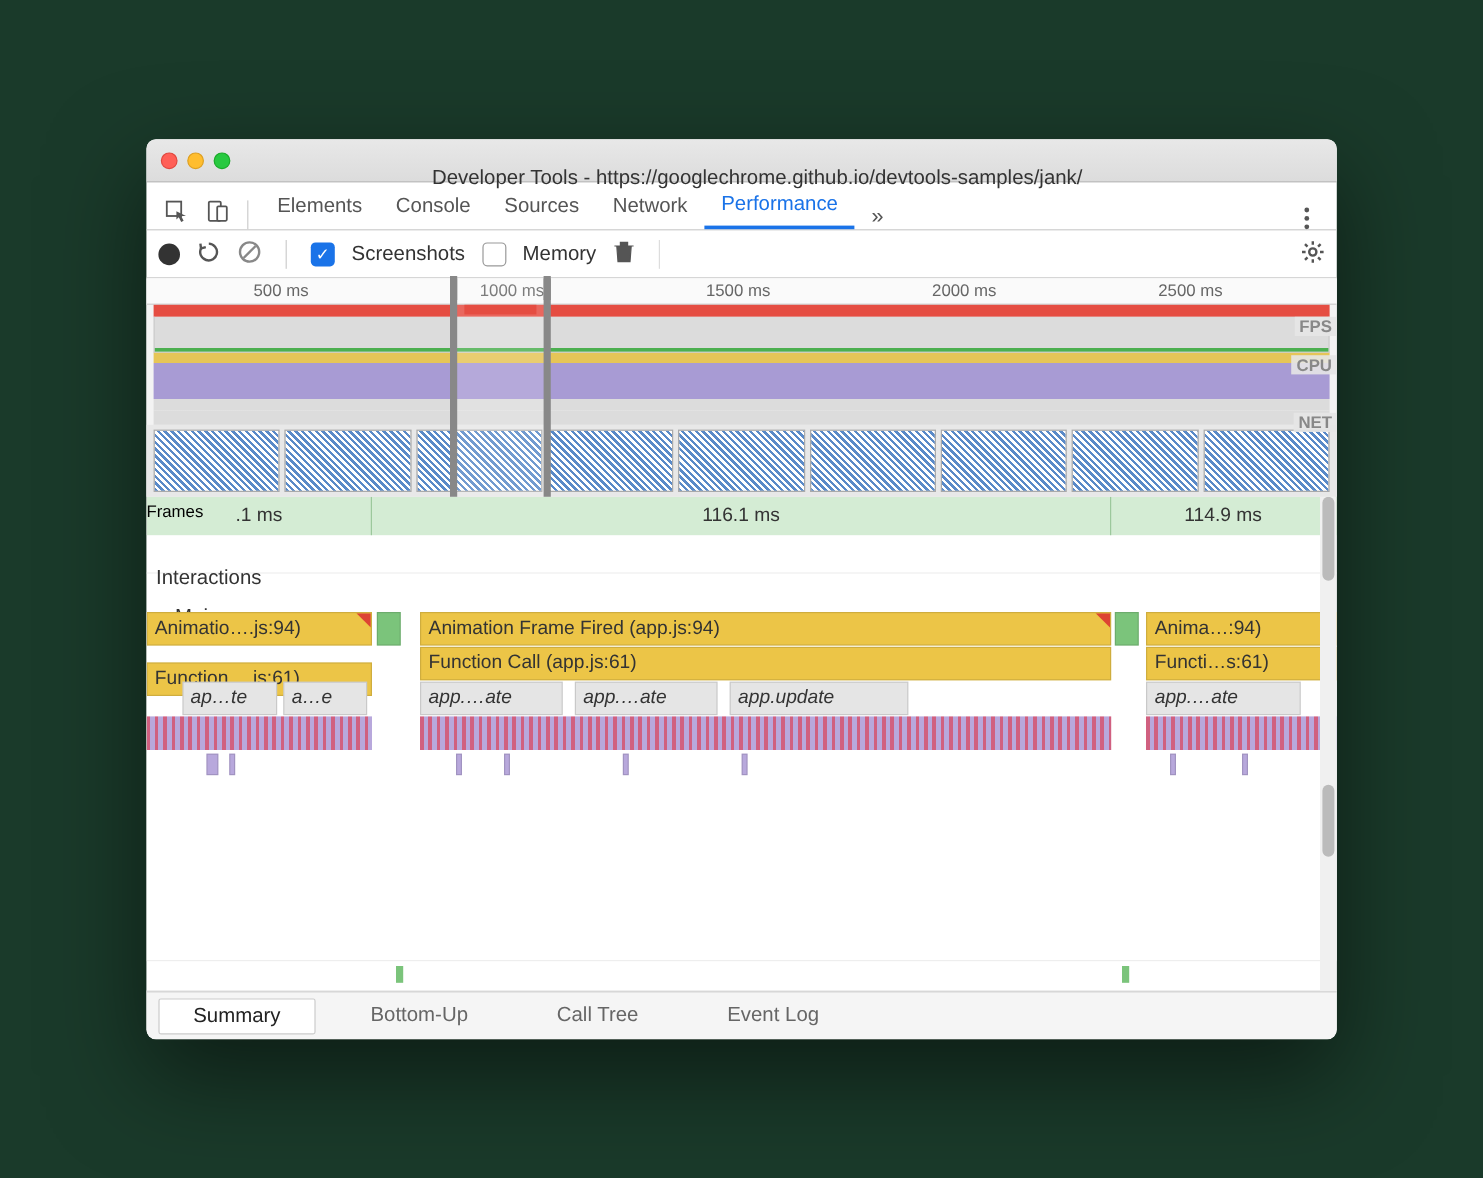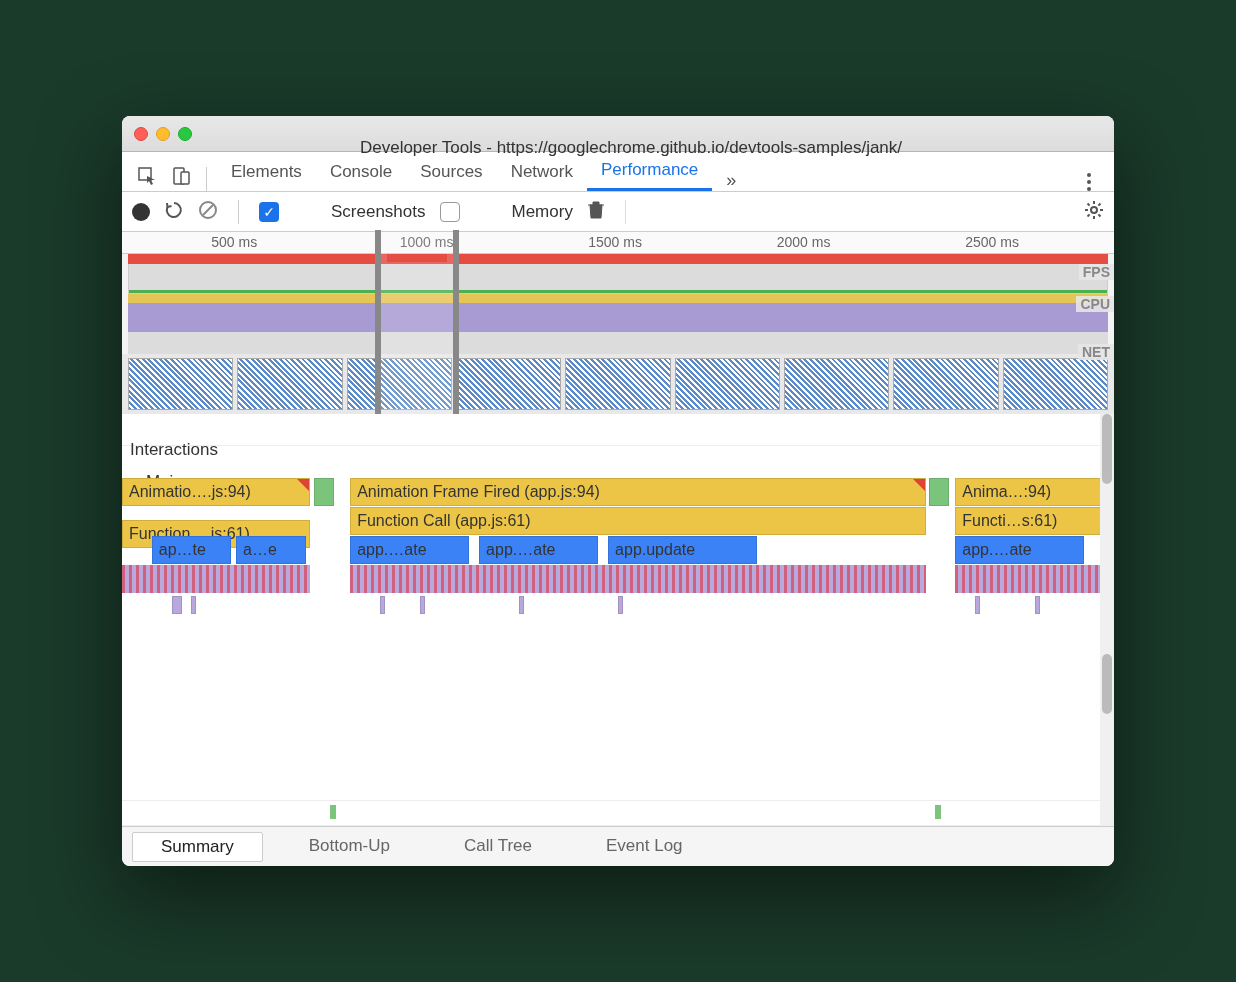--- a/index.html
+++ b/index.html
@@ -64,21 +64,21 @@
   
   .toolbar {
     height:40px; border-bottom:1px solid #ccc; display:flex; align-items:center; padding:0 10px; gap:14px;
   }
   .recbtn{width:18px;height:18px;border-radius:50%;background:#333;cursor:pointer;}
   .reload{cursor:pointer;color:#555;}
   .clearbtn{cursor:pointer;color:#888;}
   .chk {width:20px;height:20px;border-radius:4px;display:inline-flex;align-items:center;justify-content:center;cursor:pointer;}
   .chk.on{background:#1a73e8;color:#fff;}
   .chk.off{border:1.5px solid #999;background:#fff;}
-  .toolbar label{font-size:17px;color:#333;cursor:pointer;margin-left:38px;}
+  .toolbar label{font-size:17px;color:#333;cursor:pointer;}
   .trash{cursor:pointer;color:#555;}
   .gear{margin-left:auto;cursor:pointer;color:#555;}
   .toolsep{width:1px;height:24px;background:#ddd;margin-left:6px;}
   
   .overview{position:relative;background:#f3f3f3;}
   .ovruler{height:22px;position:relative;border-bottom:1px solid #ccc;background:#fafafa;}
   .ovtick{position:absolute;top:2px;font-size:14px;color:#666;}
   .redbar{height:10px;background:#e54d42;margin:0 6px;position:relative;}
   .ovlanes{position:relative;}
   .lane-label{position:absolute;right:0;font-size:14px;font-weight:600;color:#888;background:rgba(230,230,230,0.9);padding:0 4px;}
@@ -98,21 +98,21 @@
   .ttick{position:absolute;top:4px;font-size:16px;color:#333;}
   .row{height:32px;display:flex;align-items:center;border-bottom:1px solid #eee;position:relative;}
   .row .hdr{font-size:17px;color:#333;padding-left:8px;display:flex;align-items:center;gap:4px;white-space:nowrap;margin-top:40px;}
   .disclosure{color:#666;font-size:12px;}
   .frameslane{background:#d4ecd4;height:32px;display:flex;position:relative;}
   .frameslane .hdr{position:absolute;left:0;top:4px;z-index:2;}
   .frameseg{height:100%;border-right:1px solid #9cc89c;display:flex;align-items:center;justify-content:center;color:#333;font-size:16px;}
   .mainarea{flex:1;position:relative;overflow:hidden;background:#fff;}
   .flame{position:absolute;height:28px;display:flex;align-items:center;padding:0 6px;font-size:16px;color:#333;overflow:hidden;white-space:nowrap;border:1px solid rgba(0,0,0,0.12);}
   .flame.yellow{background:#ecc547;}
-  .flame.lblue{background:#3b82f6;}
+  .flame.lblue{background:#e5e5e5;font-style:italic;}
   .flame.purple{background:#b8a8dc;}
   .flame.green{background:#7bc47b;}
   .corner{position:absolute;top:0;right:0;width:0;height:0;border-left:12px solid transparent;border-top:12px solid #d43;}
   .stripe{position:absolute;height:28px;background:repeating-linear-gradient(90deg,#d06080 0,#d06080 3px,#b8a8dc 3px,#b8a8dc 7px);}
   
   .btabs{height:40px;border-top:1px solid #ccc;display:flex;align-items:center;gap:18px;padding:0 10px;background:#f5f5f5;}
   .btab{font-size:17px;color:#666;cursor:pointer;padding:4px 28px;}
   .btab.active{background:#fff;border:1px solid #ccc;border-radius:2px;color:#222;}
   .scrollbar{position:absolute;right:0;top:0;bottom:0;width:14px;background:#f0f0f0;}
   .scrollthumb{position:absolute;right:2px;width:10px;background:#bbb;border-radius:5px;}
@@ -223,20 +223,28 @@
       <div class="thumb"></div>
       <div class="thumb"></div>
     </div>
     <div class="selection" id="ov-selection" style="left: 25.5%; width: 8.5%;">
       <div class="selred"></div>
     </div>
   </div>
 
   <div class="timeline">
 
+    <div class="frameslane">
+      <span class="hdr">Frames</span>
+      <div id="framesegs" style="display:flex;width:100%;">
+          <div class="frameseg" style="width: 19%;">.1 ms</div>
+          <div class="frameseg" style="width: 62%;">116.1 ms</div>
+          <div class="frameseg" style="width: 19%;">114.9 ms</div>
+        </div>
+    </div>
 
     <div class="row">
       <span class="hdr">Interactions</span>
     </div>
 
     <div class="row" style="border-bottom:none">
       <span class="hdr">
           <span class="disclosure">▼</span>
           <span>Main</span>
         </span>

